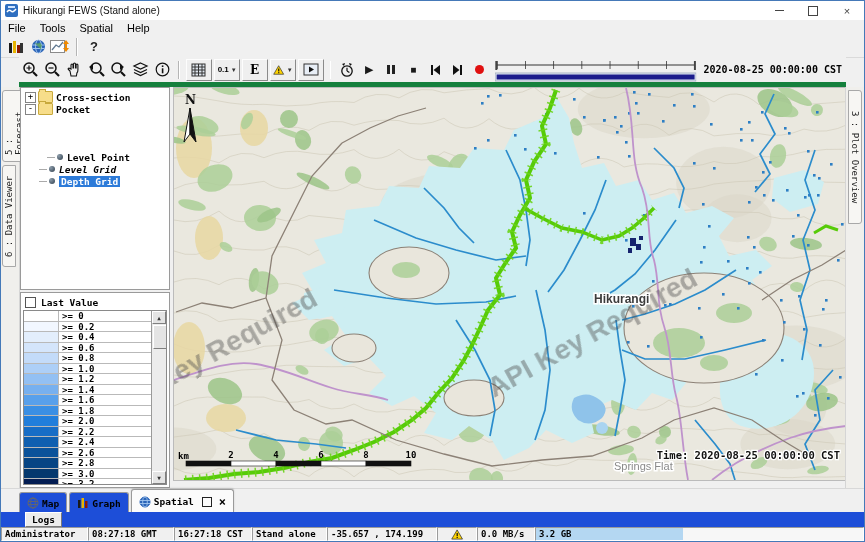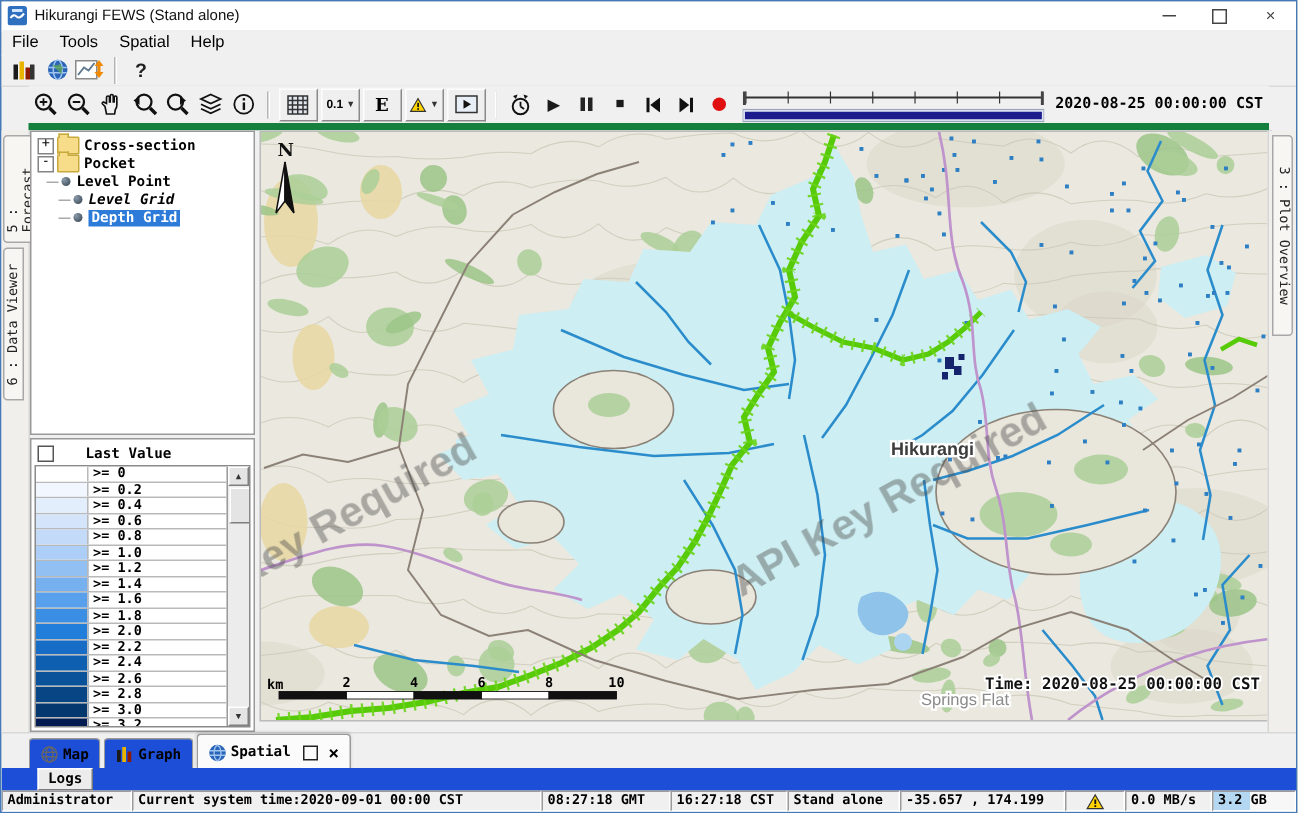--- a/index.html
+++ b/index.html
@@ -57,21 +57,21 @@
   .folder:before{content:"";position:absolute;left:0;top:-3px;width:5px;height:2px;
                  background:#f7dd8a;border:1px solid #c8a93c;border-bottom:none;}
   .bullet{width:6px;height:6px;border-radius:50%;margin:0 4px 0 2px;flex:none;
           background:radial-gradient(circle at 30% 30%,#8a9aa8,#31404e);}
   .tlabel.sel{background:#2d7bd9;color:#fff;padding:0 2px;}
   .tree-leafline{width:8px;height:1px;background:#aaa;flex:none;margin-left:6px;}
   
   .legend{position:absolute;left:0;top:205px;right:0;bottom:0;background:#fff;
           border:1px solid #9a9a9a;box-sizing:border-box;
           font-family:"DejaVu Sans Mono",monospace;font-size:9.5px;font-weight:bold;}
-  .legend-head{height:14px;display:flex;align-items:center;padding:2px 2px 1px 4px;gap:16px;}
+  .legend-head{height:14px;display:flex;align-items:center;padding:2px 2px 1px 4px;}
   .cb{width:9px;height:9px;border:1px solid #555;background:#fff;margin-right:5px;flex:none;}
   .legend-body{position:absolute;left:2px;right:2px;top:17px;bottom:2px;border:1px solid #8a8a8a;
                display:flex;overflow:hidden;background:#fff;}
   .legend-list{flex:1 1 auto;overflow:hidden;}
   .lrow{display:flex;height:10.5px;box-sizing:border-box;border-bottom:1px solid #b9b9b9;}
   .lswatch{width:34px;flex:none;border-right:1px solid #b9b9b9;}
   .llabel{flex:1;padding-left:3px;line-height:10px;font-size:9px;}
   .legend-scroll{width:14px;flex:none;background:#ececec;border-left:1px solid #9a9a9a;
                  display:flex;flex-direction:column;justify-content:space-between;align-items:center;}
   .sbtn{width:14px;height:13px;border:1px solid;border-color:#fff #7f7f7f #7f7f7f #fff;background:#e4e4e4;
@@ -304,21 +304,21 @@
           <div class="tree-row" style="padding-left: 2px;">
             <span class="exp">+</span>
             <span class="folder"></span>
             <span class="tlabel">Cross-section</span>
           </div>
           <div class="tree-row" style="padding-left: 2px;">
             <span class="exp">-</span>
             <span class="folder"></span>
             <span class="tlabel">Pocket</span>
           </div>
-          <div class="tree-row" style="padding-left: 4px;">
+          <div class="tree-row" style="padding-left: 20px; margin-top: 36px;">
             <span class="tree-leafline"></span>
             <span class="bullet"></span>
             <span class="tlabel">Level Point</span>
           </div>
           <div class="tree-row" style="padding-left: 12px; font-style: italic;">
             <span class="tree-leafline"></span>
             <span class="bullet"></span>
             <span class="tlabel">Level Grid</span>
           </div>
           <div class="tree-row" style="padding-left: 12px;">
@@ -753,21 +753,20 @@
         <span class="closex">×</span>
       </div>
     </div>
 
   <div class="logsrow">
     <button class="logsbtn">Logs</button>
   </div>
 
   <div class="statusbar">
     <span class="scell" style="width:87px;">Administrator</span>
-    <span class="scell" style="width:273px;">Current system time:2020-09-01 00:00 CST</span>
     <span class="scell" style="width:86px;">08:27:18 GMT</span>
     <span class="scell" style="width:78px;">16:27:18 CST</span>
     <span class="scell" style="width:75px;">Stand alone</span>
     <span class="scell" style="width:110px;">-35.657 , 174.199</span>
     <span class="scell" style="width:40px;text-align:center;">
       <svg width="13" height="11" viewBox="0 0 17 14" style="display:inline;">
           <path d="M8 1 L15 13 H1 Z" fill="#ffd400" stroke="#333" stroke-width="1"></path>
           <rect x="7.3" y="5" width="1.6" height="4" fill="#111"></rect>
           <rect x="7.3" y="10" width="1.6" height="1.6" fill="#111"></rect>
         </svg>

